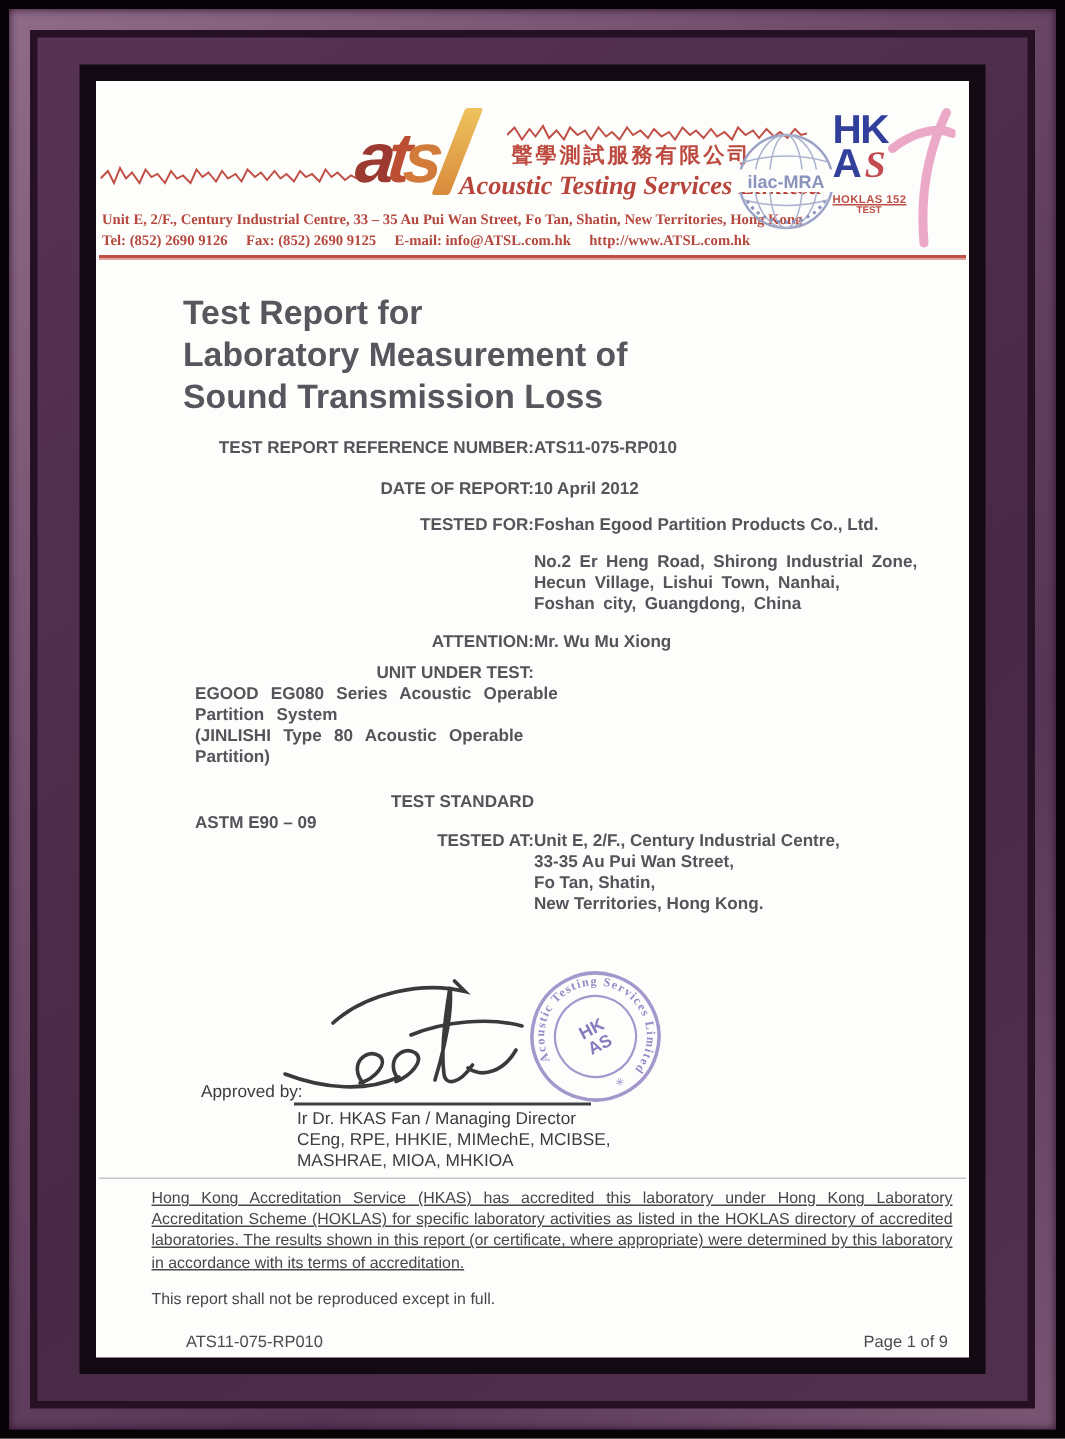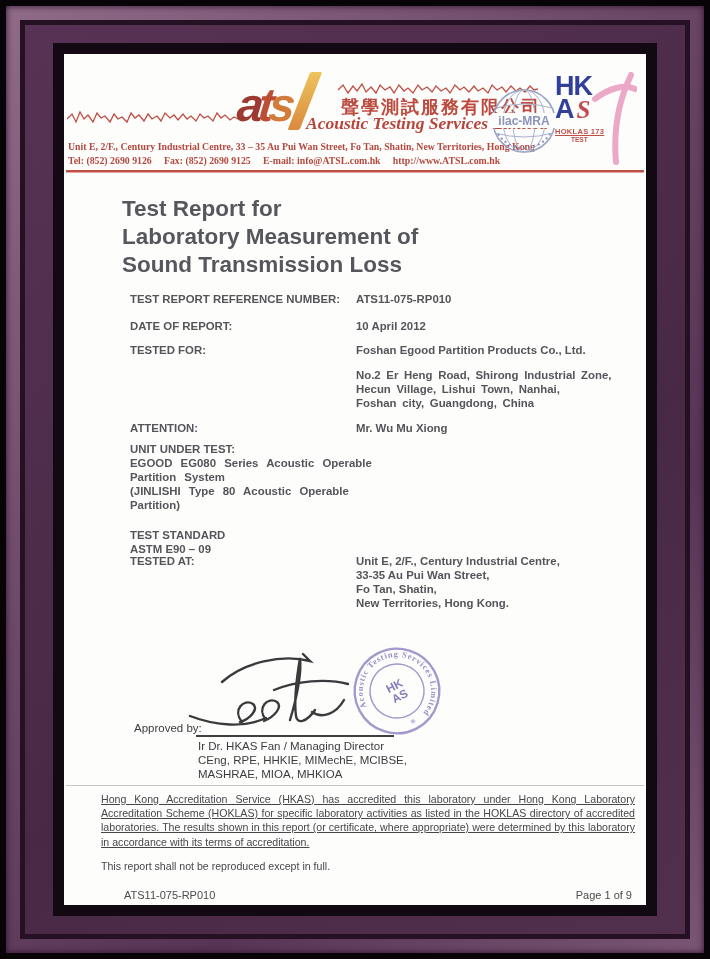--- a/index.html
+++ b/index.html
@@ -16,42 +16,42 @@
   
   .zig{position:absolute;}
   .zig svg{display:block;}
   .zig-left{left:3px;top:55px;}
   .zig-right{left:274px;top:27px;}
   .atsl{position:absolute;left:174px;top:18px;display:flex;align-items:flex-end;font-style:italic;font-weight:bold;font-size:47px;line-height:1;transform:skewX(-6deg);}
   .atsl .la{color:#9c3a31;}
   .atsl .lt{color:#bb4e33;margin-left:-5px;}
   .atsl .ls{color:#d27b3b;margin-left:-5px;}
   .atsl .ll{width:12px;height:58px;margin-left:3px;margin-bottom:-2px;background:linear-gradient(180deg,#eec35d,#d98a3c);transform:skewX(-16deg);border-radius:2px;}
-  .cname-zh{position:absolute;left:277px;top:41px;font-size:18px;font-weight:bold;color:#bd4a3e;letter-spacing:2px;white-space:nowrap;}
+  .cname-zh{position:absolute;left:277px;top:41px;font-size:14px;font-weight:bold;color:#bd4a3e;letter-spacing:2px;white-space:nowrap;}
   .cname-en{position:absolute;left:242px;top:59px;font-family:"Liberation Serif",serif;font-style:italic;font-weight:bold;font-size:17.5px;color:#b8453c;white-space:nowrap;}
   .hdr-addr{position:absolute;left:4px;top:87px;width:520px;font-family:"Liberation Serif",serif;font-weight:bold;font-size:9.8px;color:#b5483e;white-space:nowrap;}
   .hdr-tel{position:absolute;left:4px;top:101px;width:520px;font-family:"Liberation Serif",serif;font-weight:bold;font-size:9.8px;color:#b5483e;white-space:pre-wrap;}
   .red-rule{position:absolute;left:2px;top:116px;width:578px;height:3px;background:#bf4e44;border-bottom:1px solid #e2a49c;}
   
   .ilac{position:absolute;right:88px;top:33px;width:68px;height:68px;}
   
   .hkas{position:absolute;right:3px;top:21px;width:88px;height:96px;}
   .hkas .hk1{font-weight:bold;font-size:27px;line-height:22px;color:#32409b;letter-spacing:-1px;}
   .hkas .hk2{font-weight:bold;font-size:27px;line-height:24px;color:#32409b;letter-spacing:-1px;}
   .hkas .hk-s{font-family:"Liberation Serif",serif;font-style:italic;color:#c34a4e;font-size:25px;margin-left:3px;}
   .hkas .tick{position:absolute;left:36px;top:-3px;}
   .hoklas{margin-top:5px;font-size:7.5px;font-weight:bold;color:#bd4f47;letter-spacing:.3px;text-decoration:underline;}
   .hoklas-test{font-size:6.5px;font-weight:bold;color:#bd4f47;margin-left:16px;}
 
   
   .title{position:absolute;left:58px;top:141px;font-size:22.5px;line-height:28px;font-weight:bold;color:#56575c;white-space:pre-line;}
 
   
   .frow{position:absolute;left:66px;width:512px;display:flex;font-size:11.4px;line-height:14px;font-weight:bold;color:#54555a;}
-  .flabel{width:226px;flex:none;}
+  .flabel{width:226px;flex:none;text-align:right;}
   .fvalue{width:282px;white-space:pre-line;text-align:justify;}
   .sp1{word-spacing:2.5px;}
   .sp2{word-spacing:5px;}
   .r0{top:238px;}.r1{top:265px;}.r2{top:289px;}.r3{top:314px;}
   .r4{top:367px;}.r5{top:388px;flex-direction:column;}.r6{top:474px;flex-direction:column;}.r7{top:500px;}
 
   
   .approved{position:absolute;left:70px;top:668px;font-size:11.5px;color:#3b3c40;}
   .sigline{position:absolute;left:132px;top:681px;width:198px;height:2px;background:#3f4042;}
   .signature{position:absolute;left:118px;top:594px;}
@@ -110,21 +110,21 @@
         </svg>
       </div>
 
       <div class="hkas">
         <svg class="tick" width="46" height="94" viewBox="0 0 46 94">
           <path d="M40,3 C28,28 22,56 25,90" fill="none" stroke="#eba9c7" stroke-width="6" stroke-linecap="round"></path>
           <path d="M4,27 C18,16 34,12 44,17" fill="none" stroke="#eba9c7" stroke-width="6" stroke-linecap="round"></path>
         </svg>
         <div class="hk1">HK</div>
         <div class="hk2"><span>A</span><span class="hk-s">S</span></div>
-        <div class="hoklas">HOKLAS 173</div>
+        <div class="hoklas">HOKLAS 152</div>
         <div class="hoklas-test">TEST</div>
       </div>
 
       <div class="title">Test Report for
 Laboratory Measurement of
 Sound Transmission Loss</div>
 
       <div class="frow r0">
                 <div class="flabel">TEST REPORT REFERENCE NUMBER:</div>
                 <div class="fvalue">ATS11-075-RP010</div>

